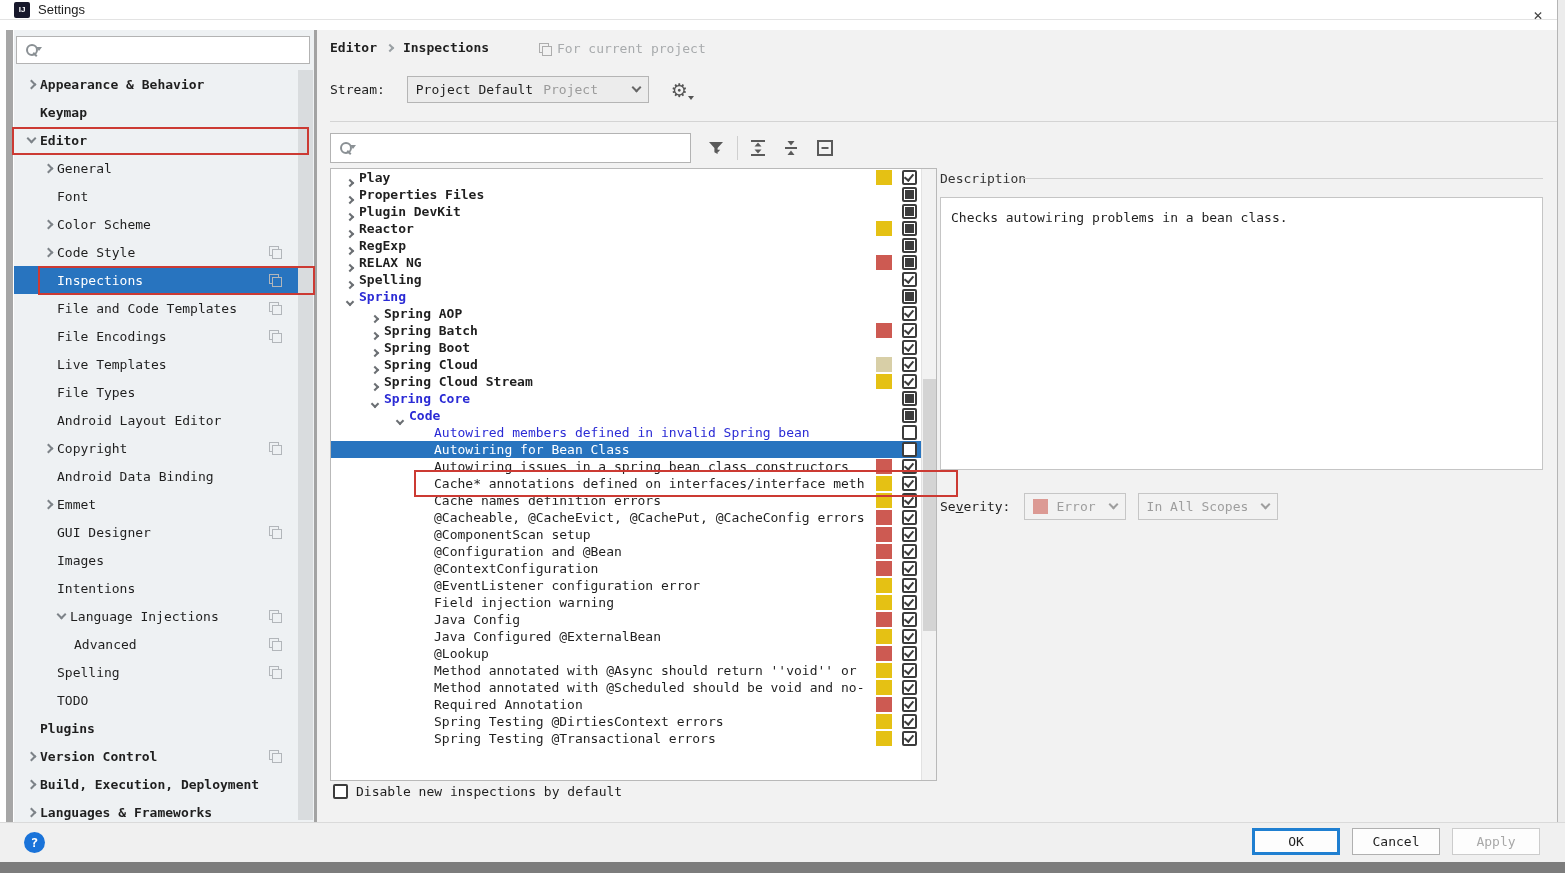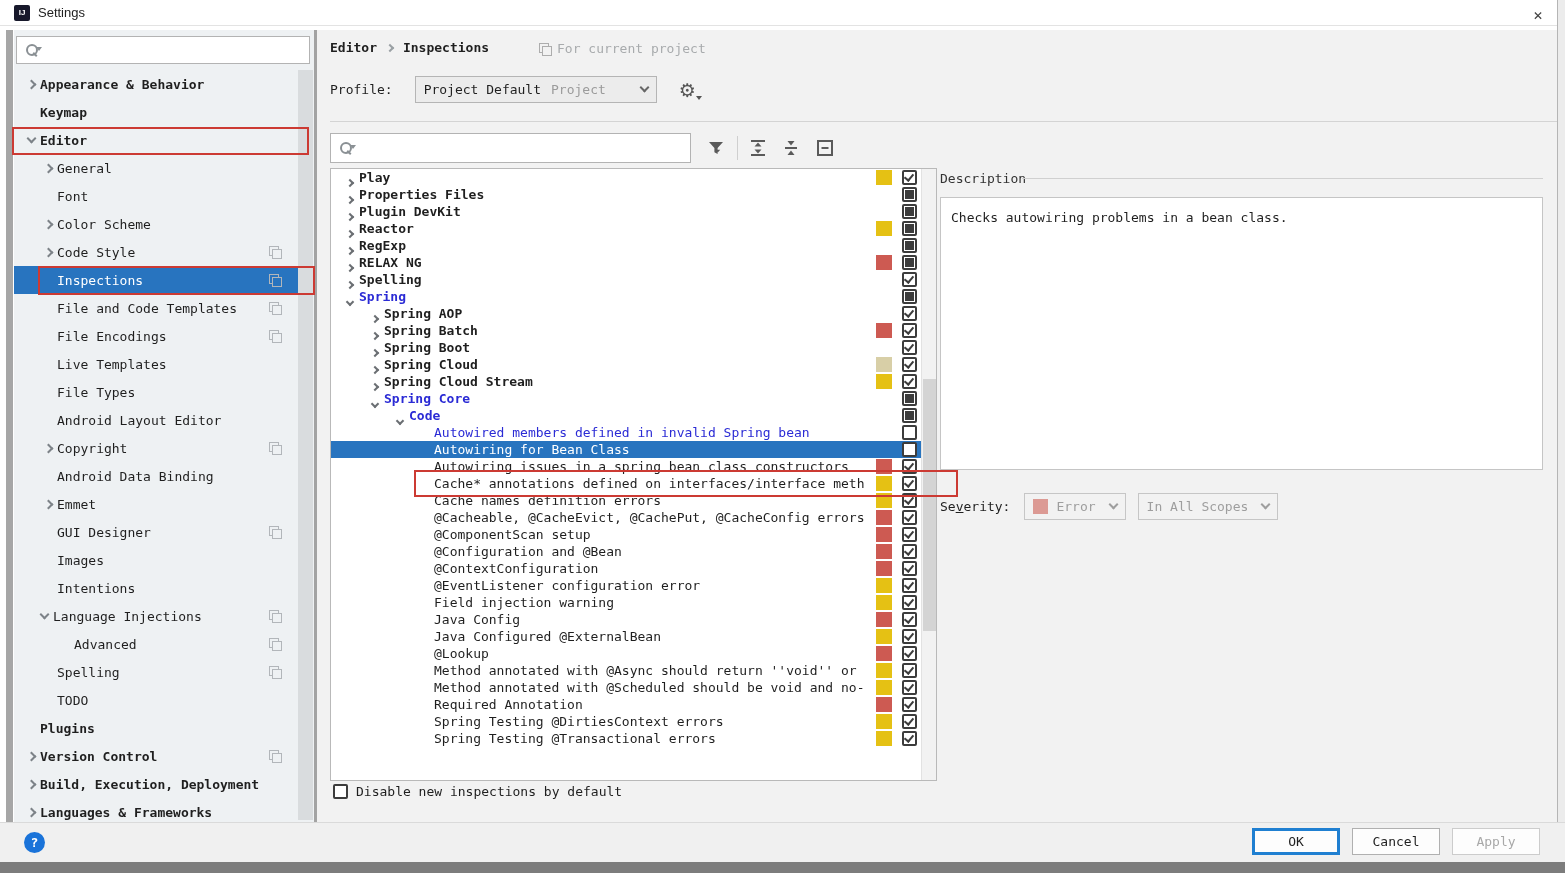--- a/index.html
+++ b/index.html
@@ -3,21 +3,21 @@
 <meta charset="utf-8">
 <style>
   * { margin:0; padding:0; box-sizing:border-box; }
   html,body { width:1565px; height:873px; }
   body {
     position:relative; overflow:hidden; background:#ffffff;
     font-family:"DejaVu Sans Mono","Liberation Mono",monospace;
     font-size:13px; color:#1f1f1f;
   }
   
-  .titlebar{position:absolute;left:0;top:0;width:1565px;height:26px;background:#fff;border-bottom:1px solid #e3e3e3;display:flex;align-items:center;}
+  .titlebar{position:absolute;left:0;top:0;width:1565px;height:20px;background:#fff;border-bottom:1px solid #e3e3e3;display:flex;align-items:center;}
   .app-icon{width:16px;height:16px;margin-left:14px;background:#17182b;border-radius:2px;color:#fff;font:bold 8px/16px "Liberation Sans",sans-serif;text-align:center;letter-spacing:0;}
   .title-text{margin-left:8px;font-family:"Liberation Sans",sans-serif;font-size:13px;color:#222;}
   .close-btn{position:absolute;right:14px;top:2px;width:26px;height:26px;text-align:center;line-height:26px;font-size:15px;color:#444;cursor:default;}
   .edge-left{position:absolute;left:6px;top:30px;width:7px;height:832px;background:#a6a6a6;}
   .edge-right{position:absolute;right:0;top:0;width:8px;height:862px;background:#ececec;border-left:1px solid #b5b5b5;}
   .edge-bottom{position:absolute;left:0;top:862px;width:1565px;height:11px;background:#7c7c7c;}
 
   
   .sidebar{position:absolute;left:14px;top:30px;width:303px;height:792px;background:#eef1f3;border-right:3px solid #a3a3a3;}
   .sb-search{position:absolute;left:2px;top:6px;width:294px;height:28px;background:#fff;border:1px solid #b3b3b3;display:flex;align-items:center;padding-left:8px;}
@@ -217,21 +217,21 @@
         <span class="copy-ic"></span>
       </div>
       <div class="sb-item" style="padding-left: 25px;">
         <span class="chev-slot"></span>
         <span class="lbl">Images</span>
       </div>
       <div class="sb-item" style="padding-left: 25px;">
         <span class="chev-slot"></span>
         <span class="lbl">Intentions</span>
       </div>
-      <div class="sb-item" style="padding-left: 21px;">
+      <div class="sb-item" style="padding-left: 38px;">
         <span class="chev-slot">
           <span class="chev d"></span>
         </span>
         <span class="lbl">Language Injections</span>
         <span class="copy-ic"></span>
       </div>
       <div class="sb-item" style="padding-left: 42px;">
         <span class="chev-slot"></span>
         <span class="lbl">Advanced</span>
         <span class="copy-ic"></span>
@@ -277,21 +277,21 @@
     <span>Editor</span>
     <span class="sep"></span>
     <span>Inspections</span>
   </div>
   <div class="for-project">
     <span class="inline-copy"></span>
     <span style="color:#a8abad">For current project</span>
   </div>
 
   <div class="profile-row">
-    <span>Profile:</span>
+    <span>Stream:</span>
     <div class="profile-combo">
       <span class="v1">Project Default</span>
       <span class="v2">Project</span>
       <span class="combo-arrow"></span>
     </div>
     <div class="gear">⚙<span class="drop"></span></div>
   </div>
   <div class="hsep"></div>
 
   <div class="insp-search">

